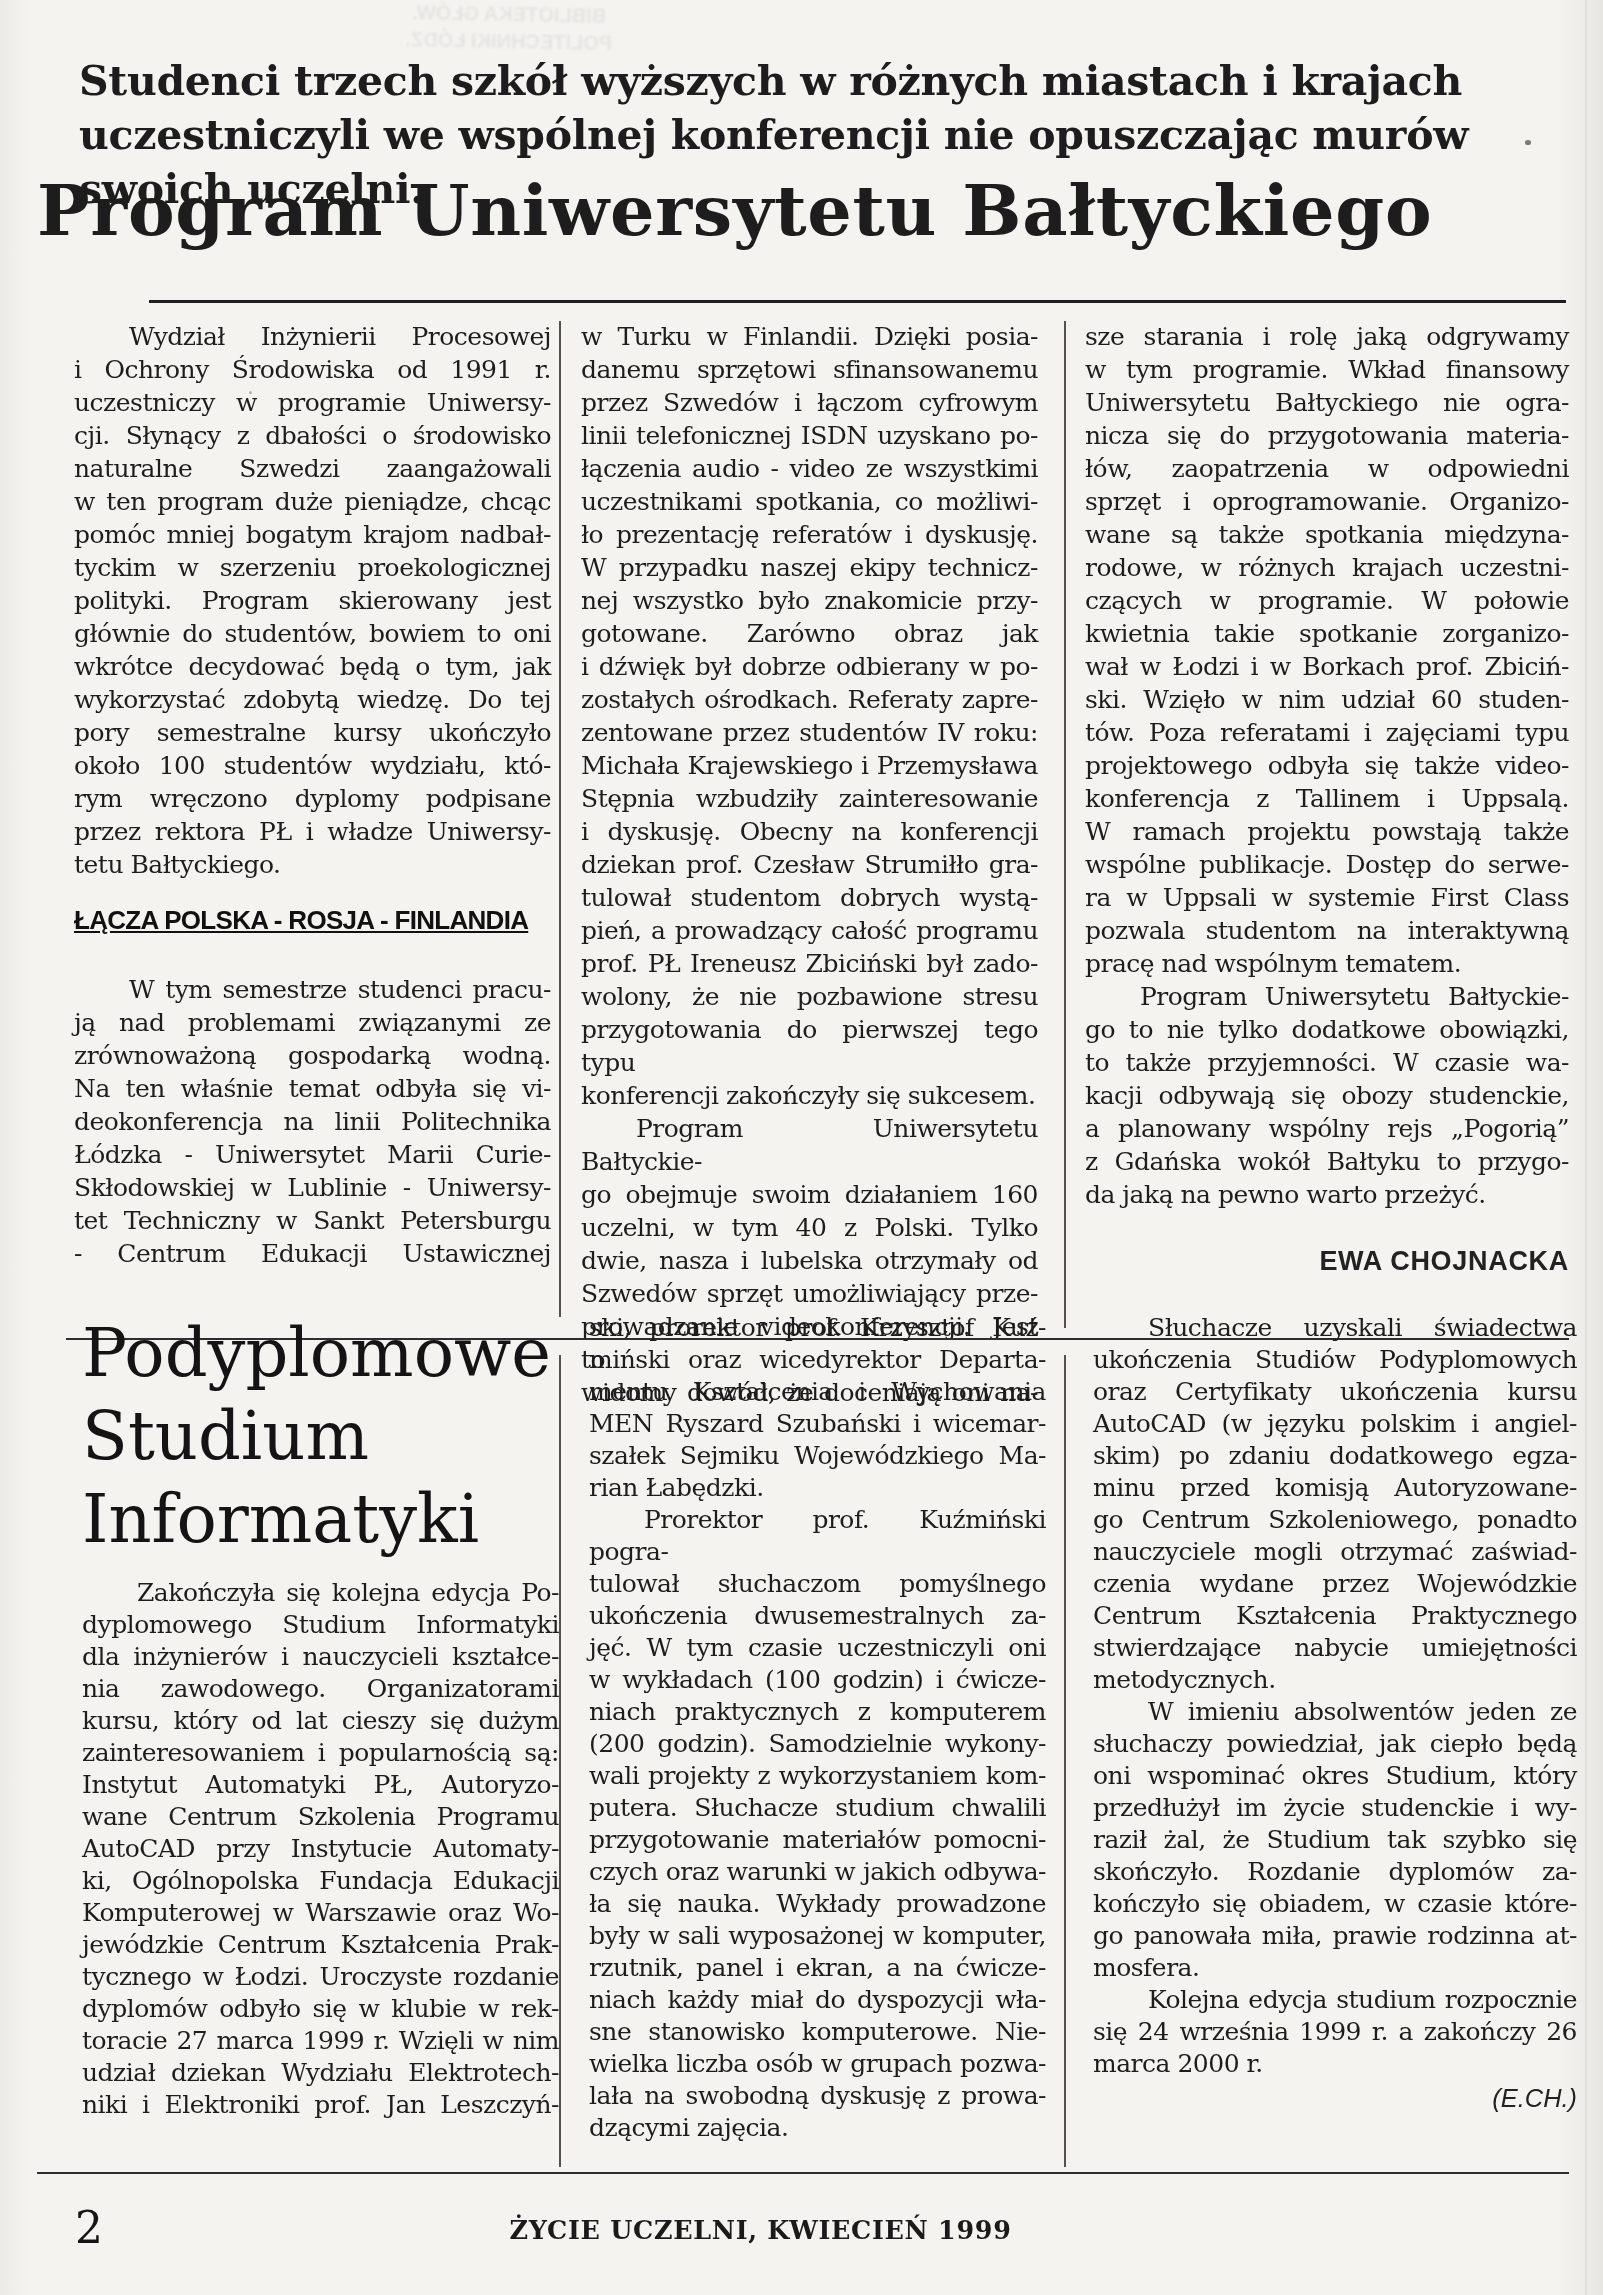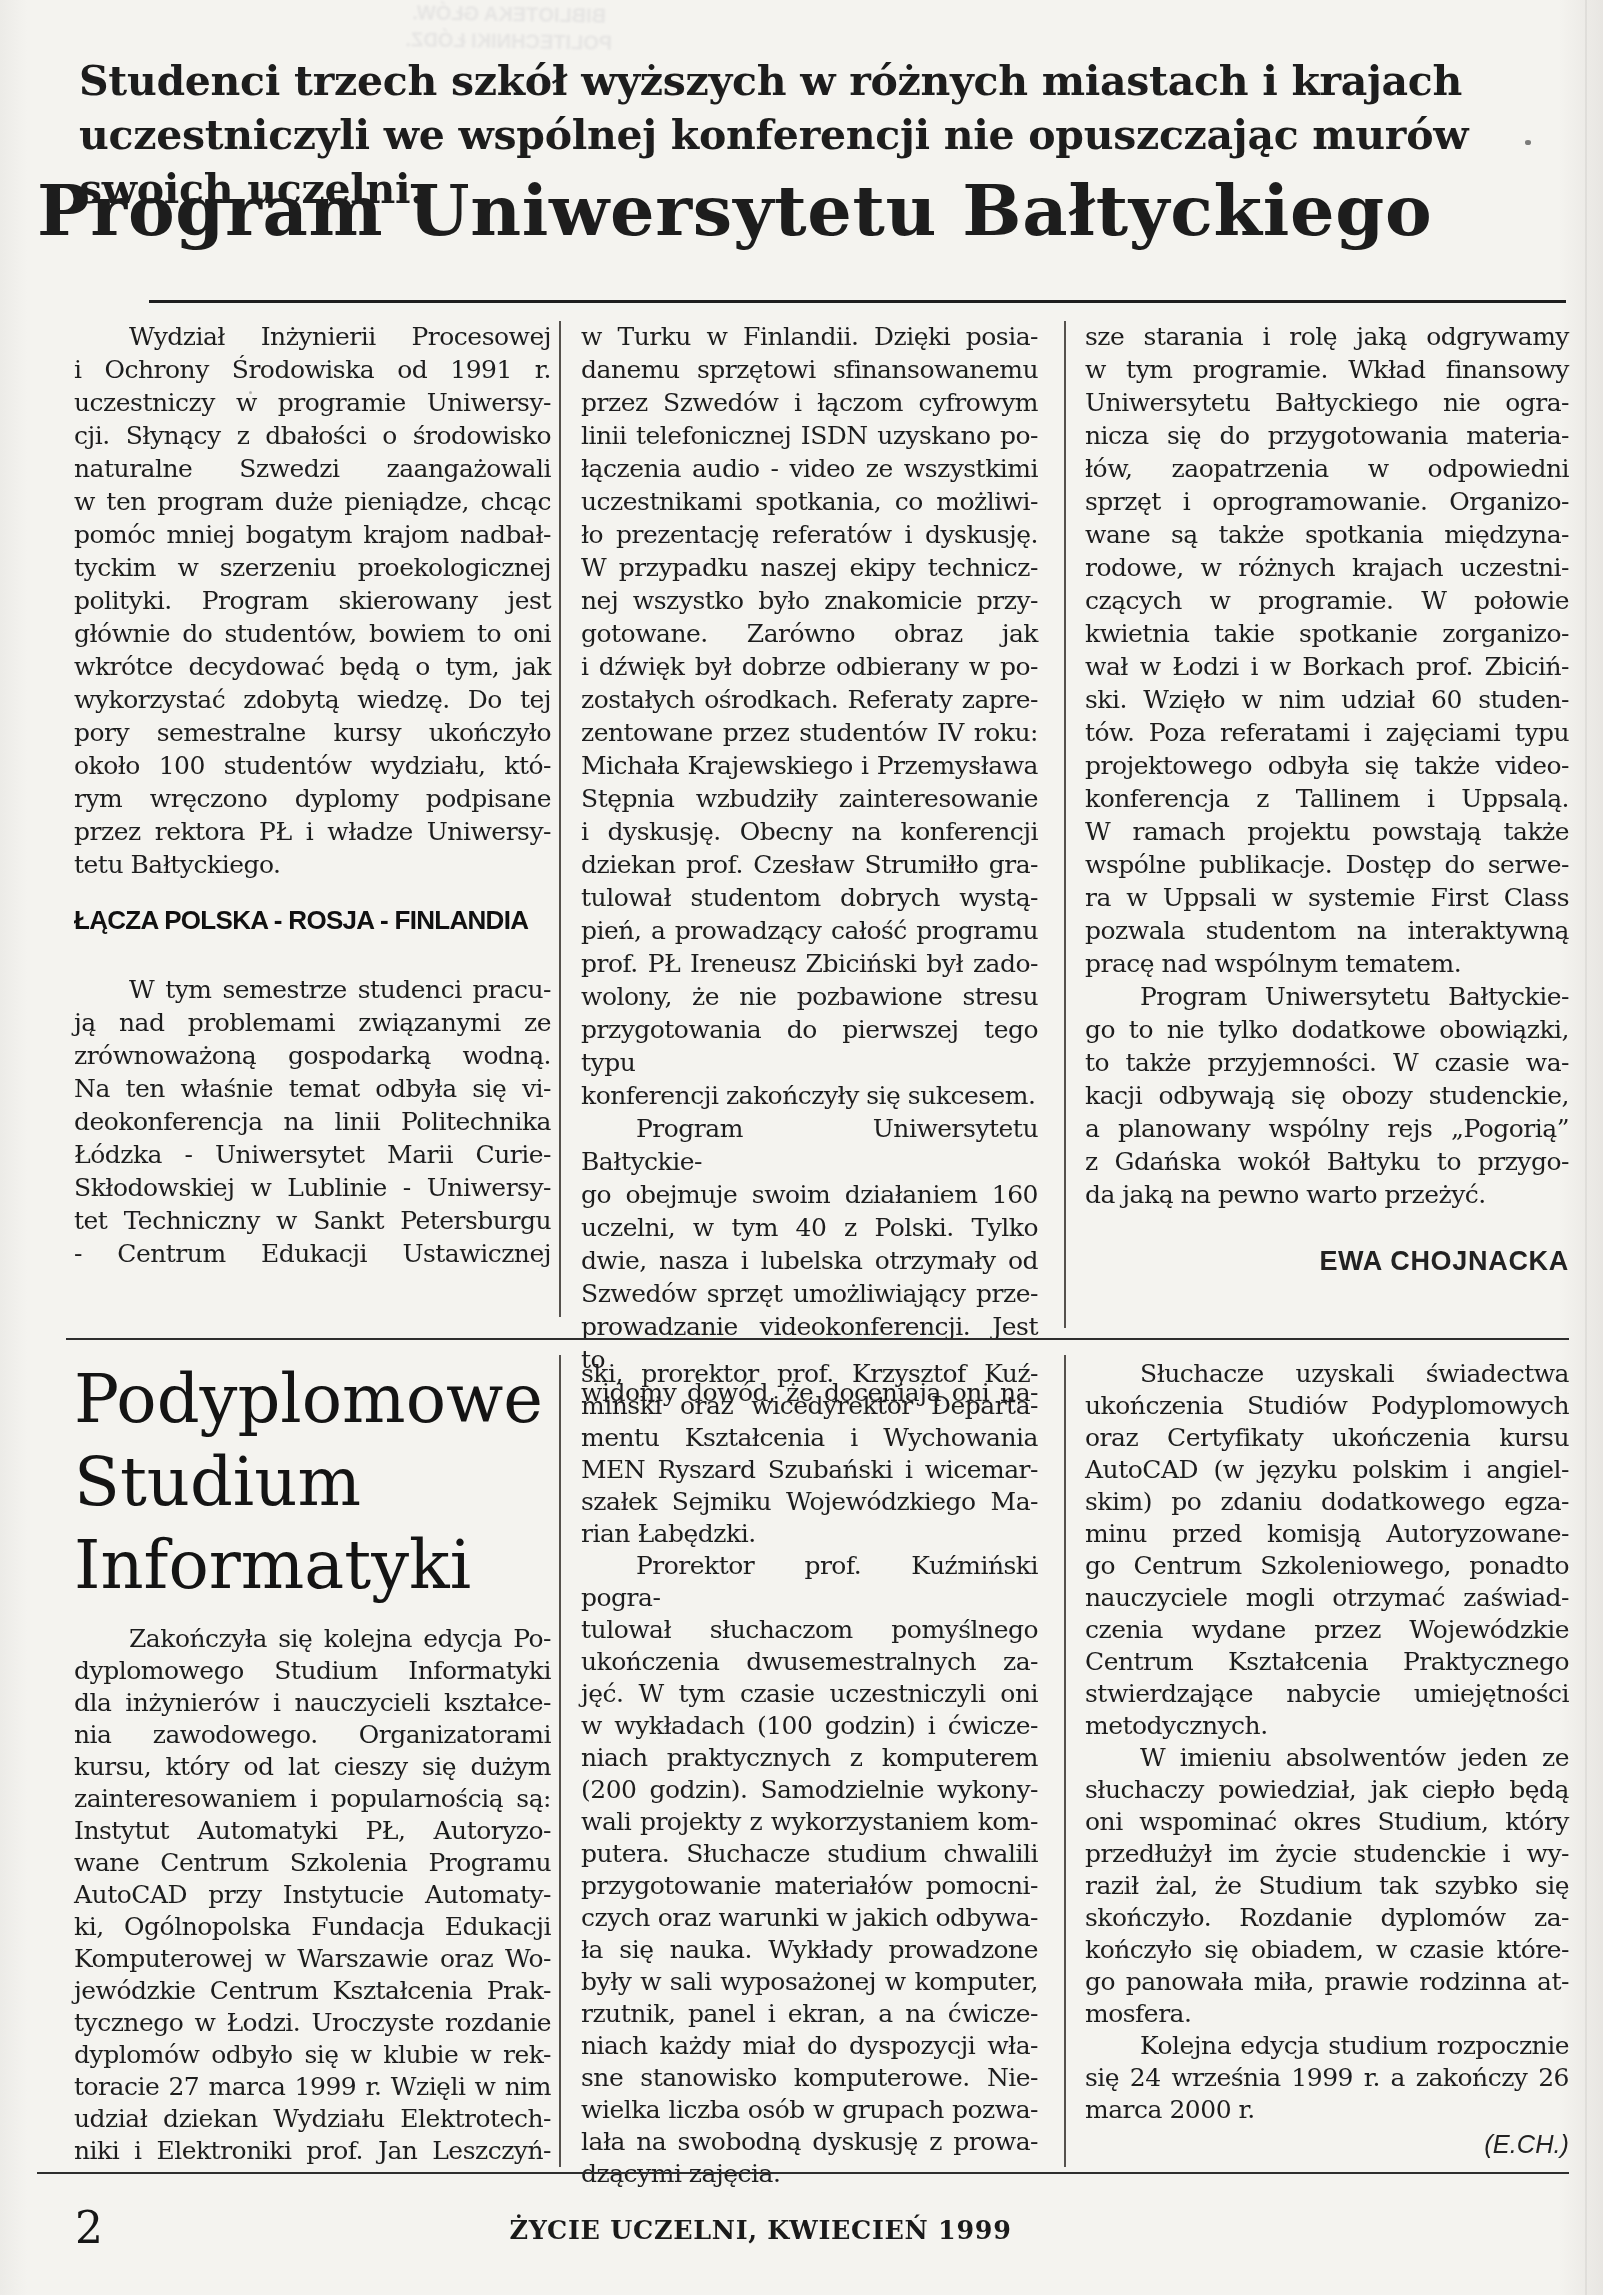--- a/index.html
+++ b/index.html
@@ -40,32 +40,32 @@
   .vdiv{position:absolute;width:2px;background:#55514d;}
   .vdiv-a1-1{left:559px;top:321px;height:996px;}
   .vdiv-a1-2{left:1064px;top:321px;height:1007px;}
   .vdiv-a2-1{left:559px;top:1355px;height:812px;}
   .vdiv-a2-2{left:1064px;top:1355px;height:812px;}
   
   .col{position:absolute;top:320px;}
   .col-1{left:74px;width:477px;}
   .col-2{left:581px;width:457px;}
   .col-3{left:1085px;width:484px;}
-  .a2 .col{top:1358px;}
+  .a2 .col{top:1312px;margin-left:8px;}
   .bodyline{
     font-size:25px;line-height:33px;letter-spacing:-0.5px;
     white-space:nowrap;color:#1d1d1d;
   }
   .a2 .bodyline{line-height:32px;}
   .bodyline.just{white-space:normal;text-align:justify;text-align-last:justify;}
   .bodyline.ind{text-indent:55px;}
   .subhead{
     margin:24px 0 37px 0;
     font-family:"Liberation Sans",sans-serif;font-weight:700;
-    font-size:26px;letter-spacing:-0.7px;color:#111;white-space:nowrap;
+    font-size:26px;letter-spacing:-0.7px;color:#111;white-space:nowrap;text-decoration:underline;
   }
   .byline{
     margin-top:35px;text-align:right;
     font-family:"Liberation Sans",sans-serif;font-weight:700;
     font-size:27px;letter-spacing:0.7px;color:#222;
   }
   .credit{
     margin-top:4px;text-align:right;
     font-family:"Liberation Sans",sans-serif;font-style:italic;font-weight:500;
     font-size:25.4px;color:#222;

